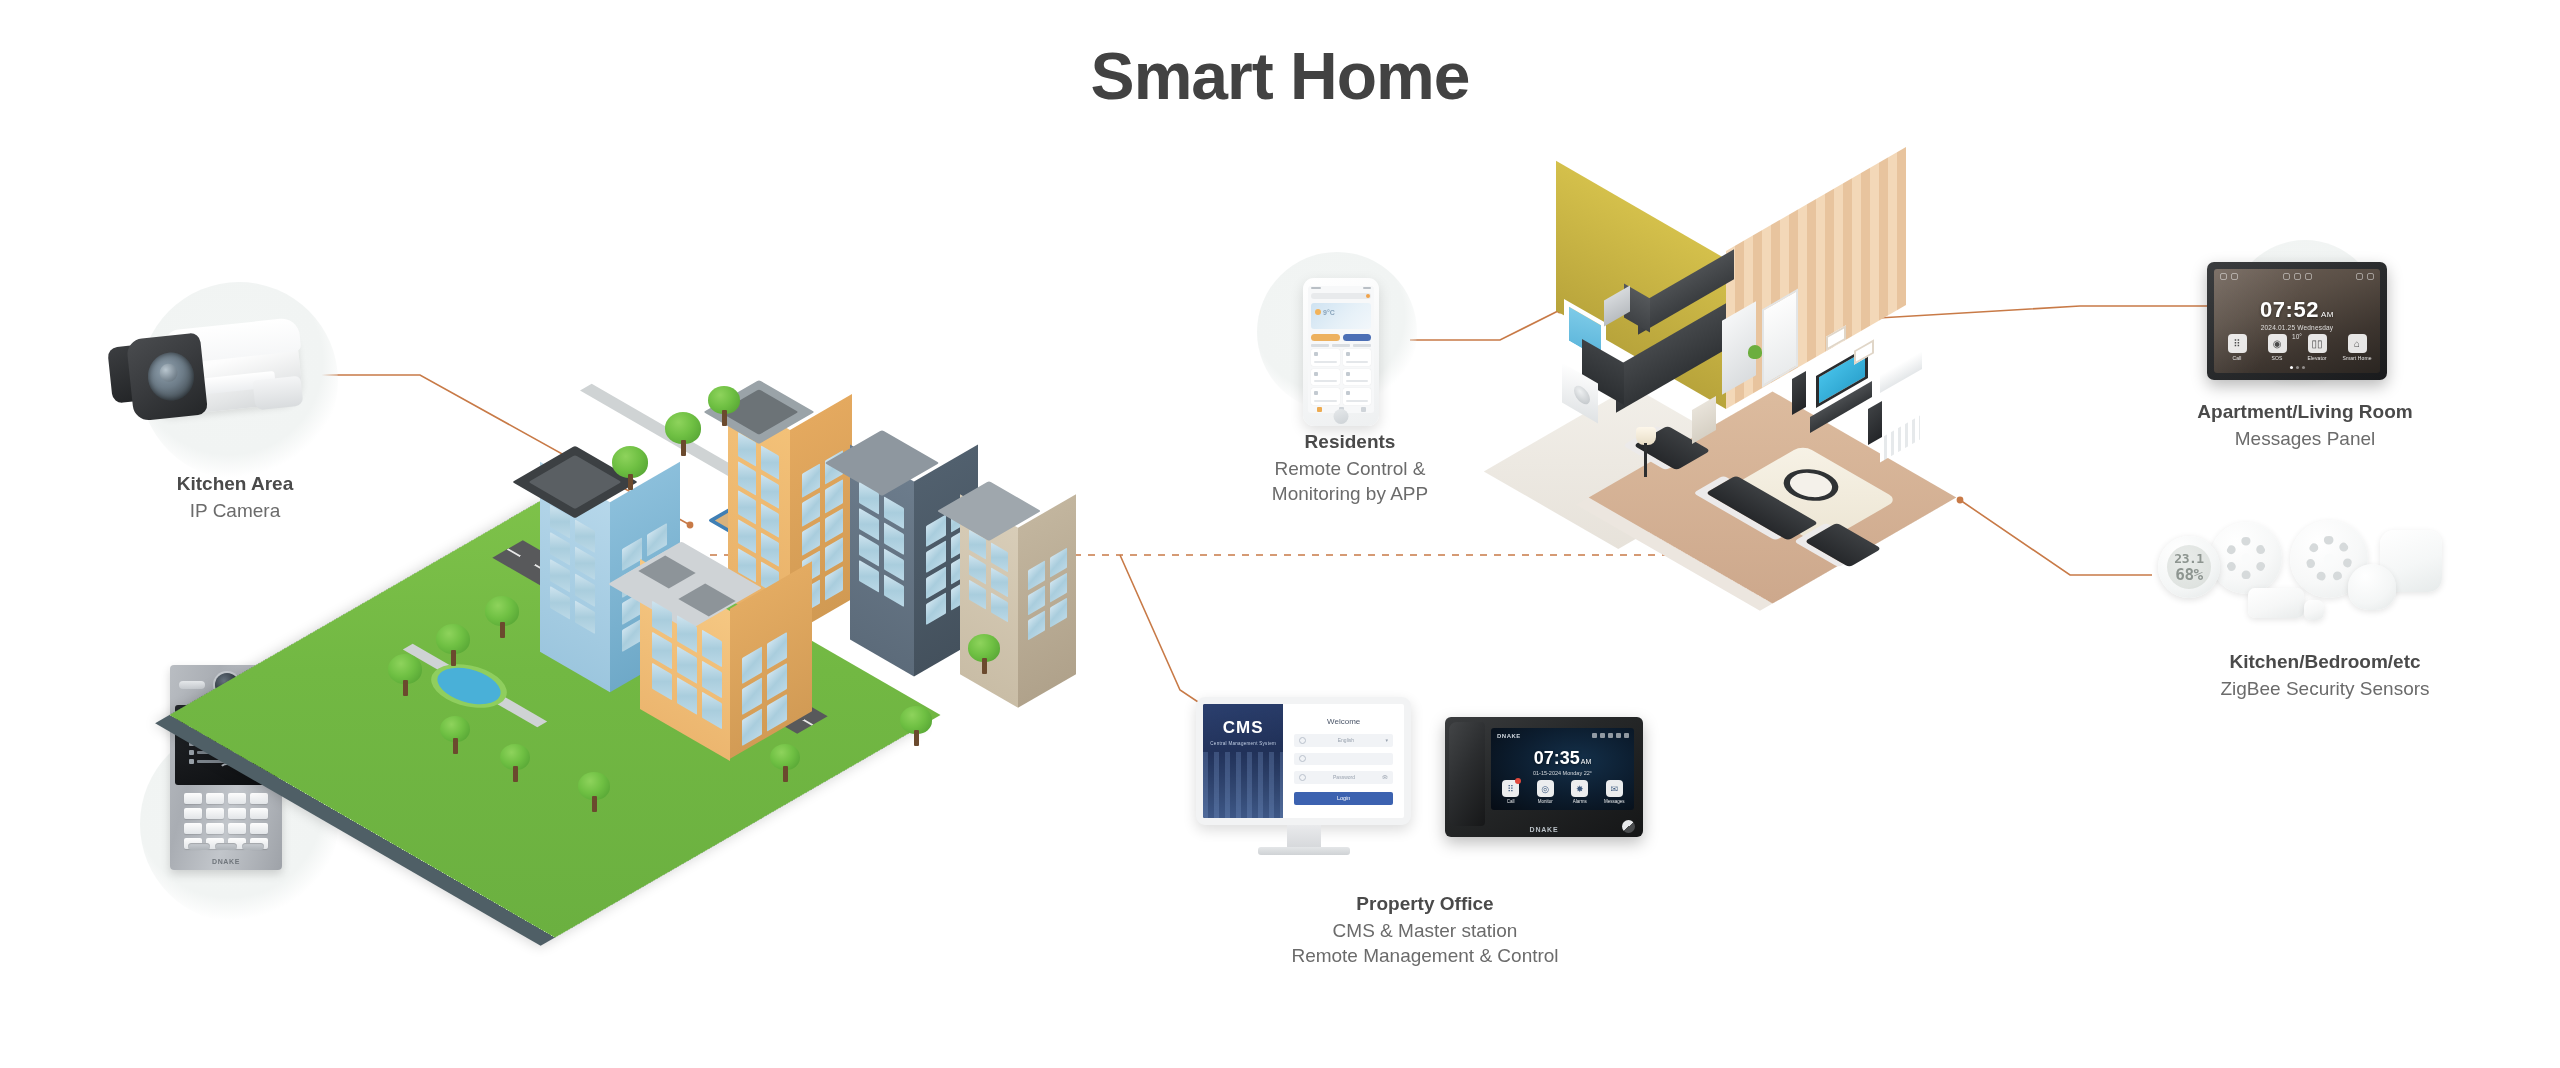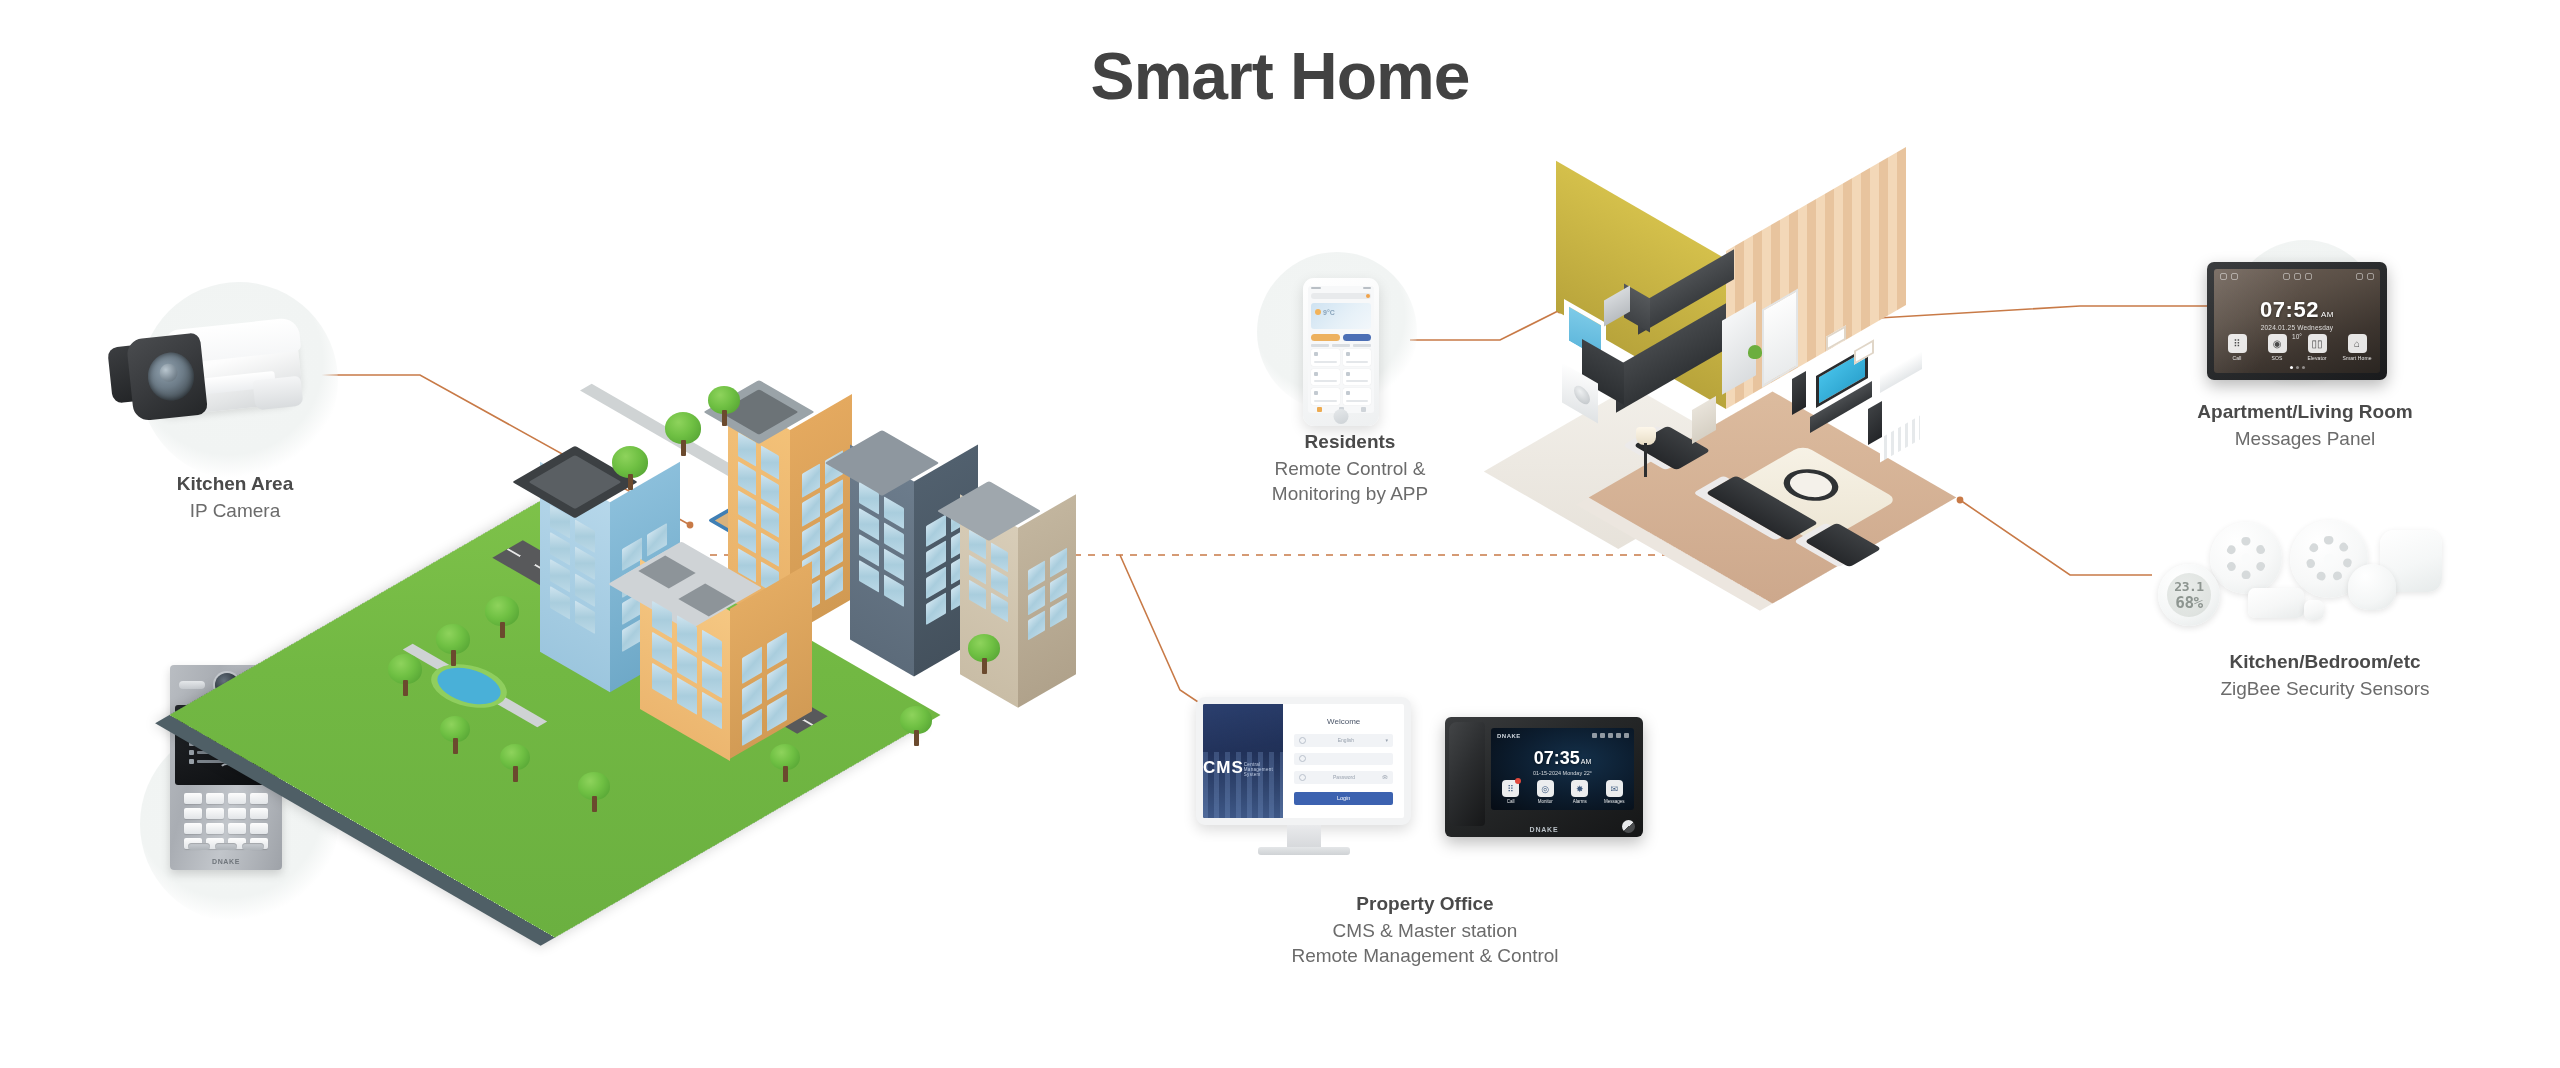--- a/index.html
+++ b/index.html
@@ -257,21 +257,21 @@
   
   .monitor { position: absolute; left: 1196px; top: 697px; width: 215px; height: 160px; }
   .mon-screen {
     position:absolute; left:0; top:0; width: 215px; height: 128px;
     background:#fff; border: 7px solid #f2f3f4; border-radius: 9px;
     box-shadow: 0 5px 14px rgba(0,0,0,.14); overflow:hidden; display:flex;
   }
   .mon-left {
     width: 40%; height:100%; position:relative;
     background: linear-gradient(170deg,#2b3f6e 0%,#24356080 40%,#1b2947 100%), #1f2f54;
-    display:flex; align-items:center; padding-top: 14px;
+    display:flex; flex-direction:column; align-items:center; padding-top: 14px;
   }
   .mon-left:after {
     content:""; position:absolute; left:0; bottom:0; width:100%; height:58%;
     background:
       repeating-linear-gradient(90deg, rgba(120,150,200,.30) 0 5px, transparent 5px 11px),
       linear-gradient(0deg, rgba(90,125,185,.55), rgba(40,62,105,0));
   }
   .mon-cms { color:#fff; font-size:17px; font-weight:bold; letter-spacing:1px; z-index:2; }
   .mon-cms-sub { color:#c3d0e6; font-size:4.5px; margin-top:3px; letter-spacing:.3px; z-index:2; }
   .mon-right { flex:1; padding: 13px 11px; display:flex; flex-direction:column; align-items:center; }
@@ -864,21 +864,21 @@
     <div class="sn" style="left:58px; top:14px; width:72px; height:72px;">
       <div class="sn-mesh" style="width:42px; height:42px;"></div>
     </div>
 
     <div class="sn" style="left:138px; top:12px; width:78px; height:78px;">
       <div class="sn-mesh" style="width:46px; height:46px;"></div>
     </div>
 
     <div class="sn-sq" style="left:228px; top:22px; width:62px; height:62px;"></div>
 
-    <div class="sn-th" style="left:6px; top:56px; width:62px; height:62px;">
+    <div class="sn-th" style="left:6px; top:28px; width:62px; height:62px;">
       <div class="lcd">
         <div class="v1">23.1</div>
         <div class="v2">68%</div>
       </div>
     </div>
 
     <div class="sn-rect" style="left:96px; top:80px; width:56px; height:30px;"></div>
     <div class="sn-rect" style="left:152px; top:92px; width:20px; height:20px;"></div>
 
     <div class="sn-dome" style="left:196px; top:56px; width:48px; height:46px;"></div>

